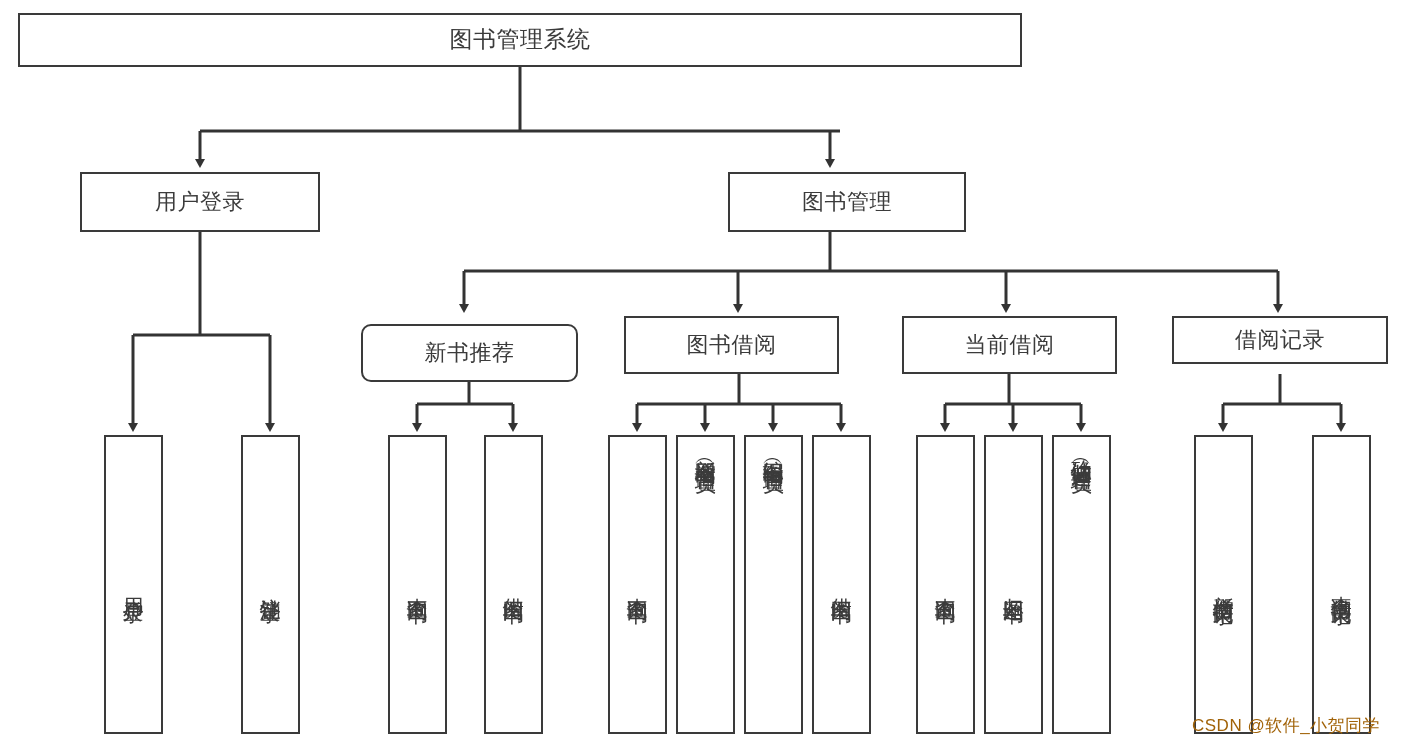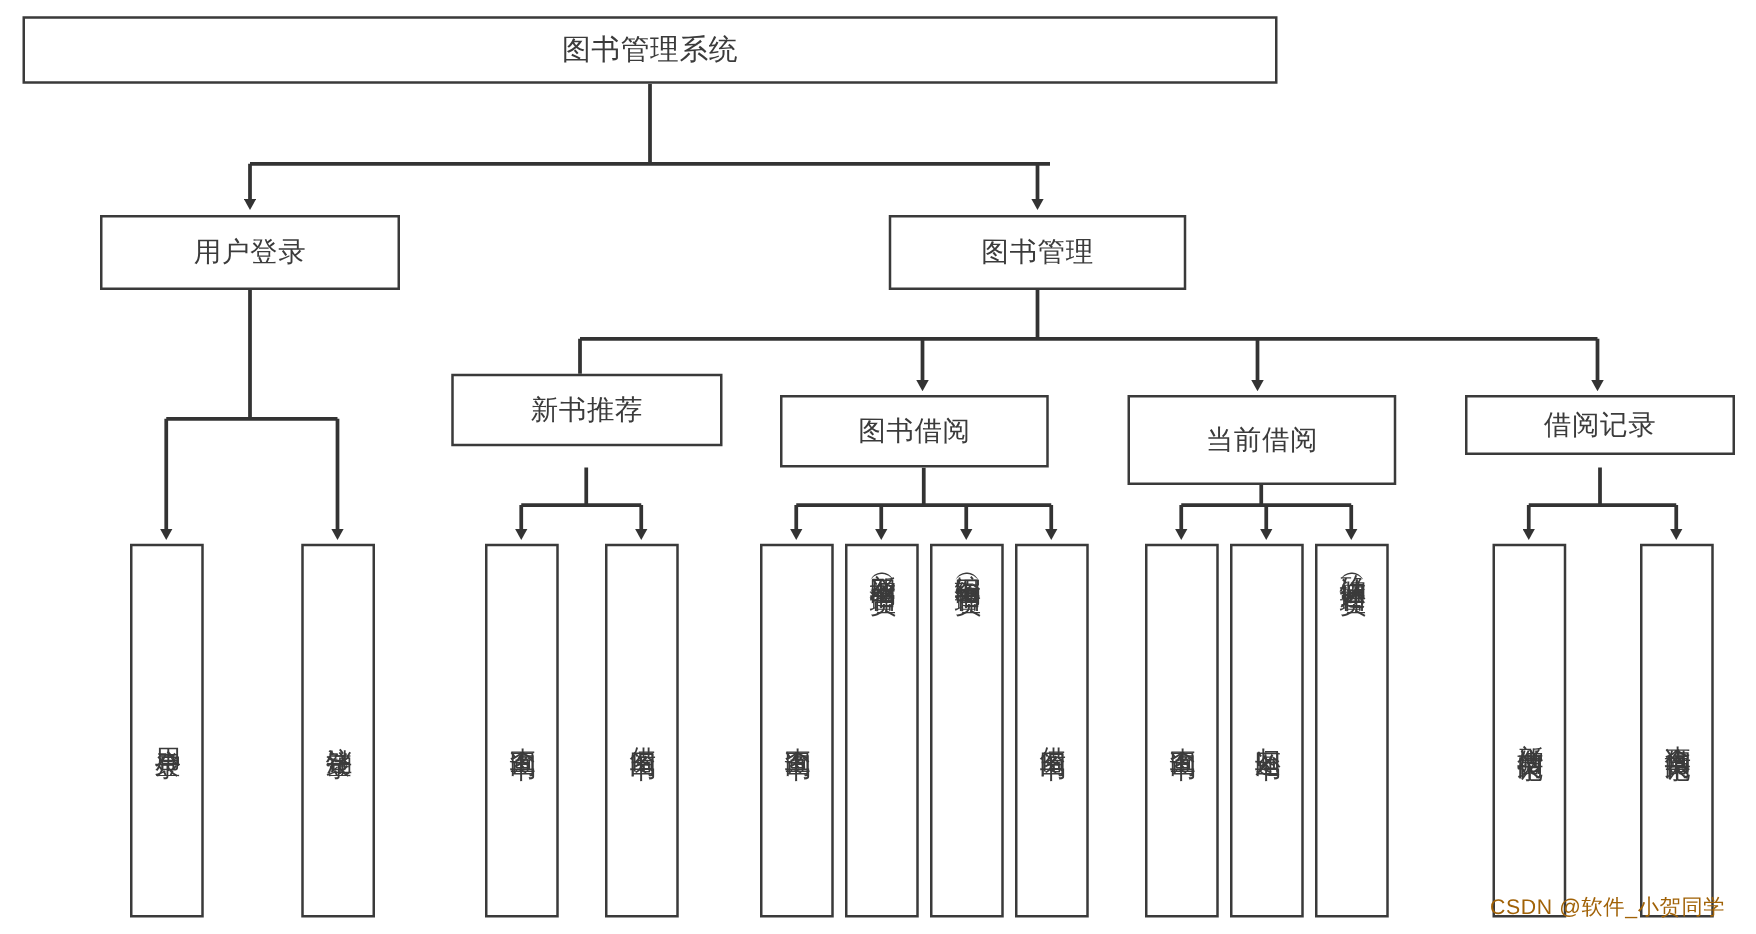--- a/index.html
+++ b/index.html
@@ -125,33 +125,33 @@
   </svg>
 
   <div class="node node-h node-title" style="left:18px; top:13px; width:1004px; height:54px;">
     <span>图书管理系统</span>
   </div>
 
   <div class="node node-h" style="left:80px; top:172px; width:240px; height:60px;">
     <span>用户登录</span>
   </div>
 
-  <div class="node node-h" style="left:711px; top:172px; width:238px; height:60px;">
+  <div class="node node-h" style="left:728px; top:172px; width:238px; height:60px;">
     <span>图书管理</span>
   </div>
 
-  <div class="node node-h" style="left:361px; top:299px; width:217px; height:58px;">
+  <div class="node node-h" style="left:361px; top:324px; width:217px; height:58px;border-radius:10px;">
     <span>新书推荐</span>
   </div>
 
   <div class="node node-h" style="left:624px; top:316px; width:215px; height:58px;">
     <span>图书借阅</span>
   </div>
 
-  <div class="node node-h" style="left:902px; top:316px; width:215px; height:72px;">
+  <div class="node node-h" style="left:902px; top:316px; width:215px; height:58px;">
     <span>当前借阅</span>
   </div>
 
   <div class="node node-h" style="left:1172px; top:316px; width:216px; height:48px;">
     <span>借阅记录</span>
   </div>
 
   <div class="node leaf center-v" style="left:104px; top:435px; width:59px; height:299px;">
     <span class="vtext">用户登录</span>
   </div>

